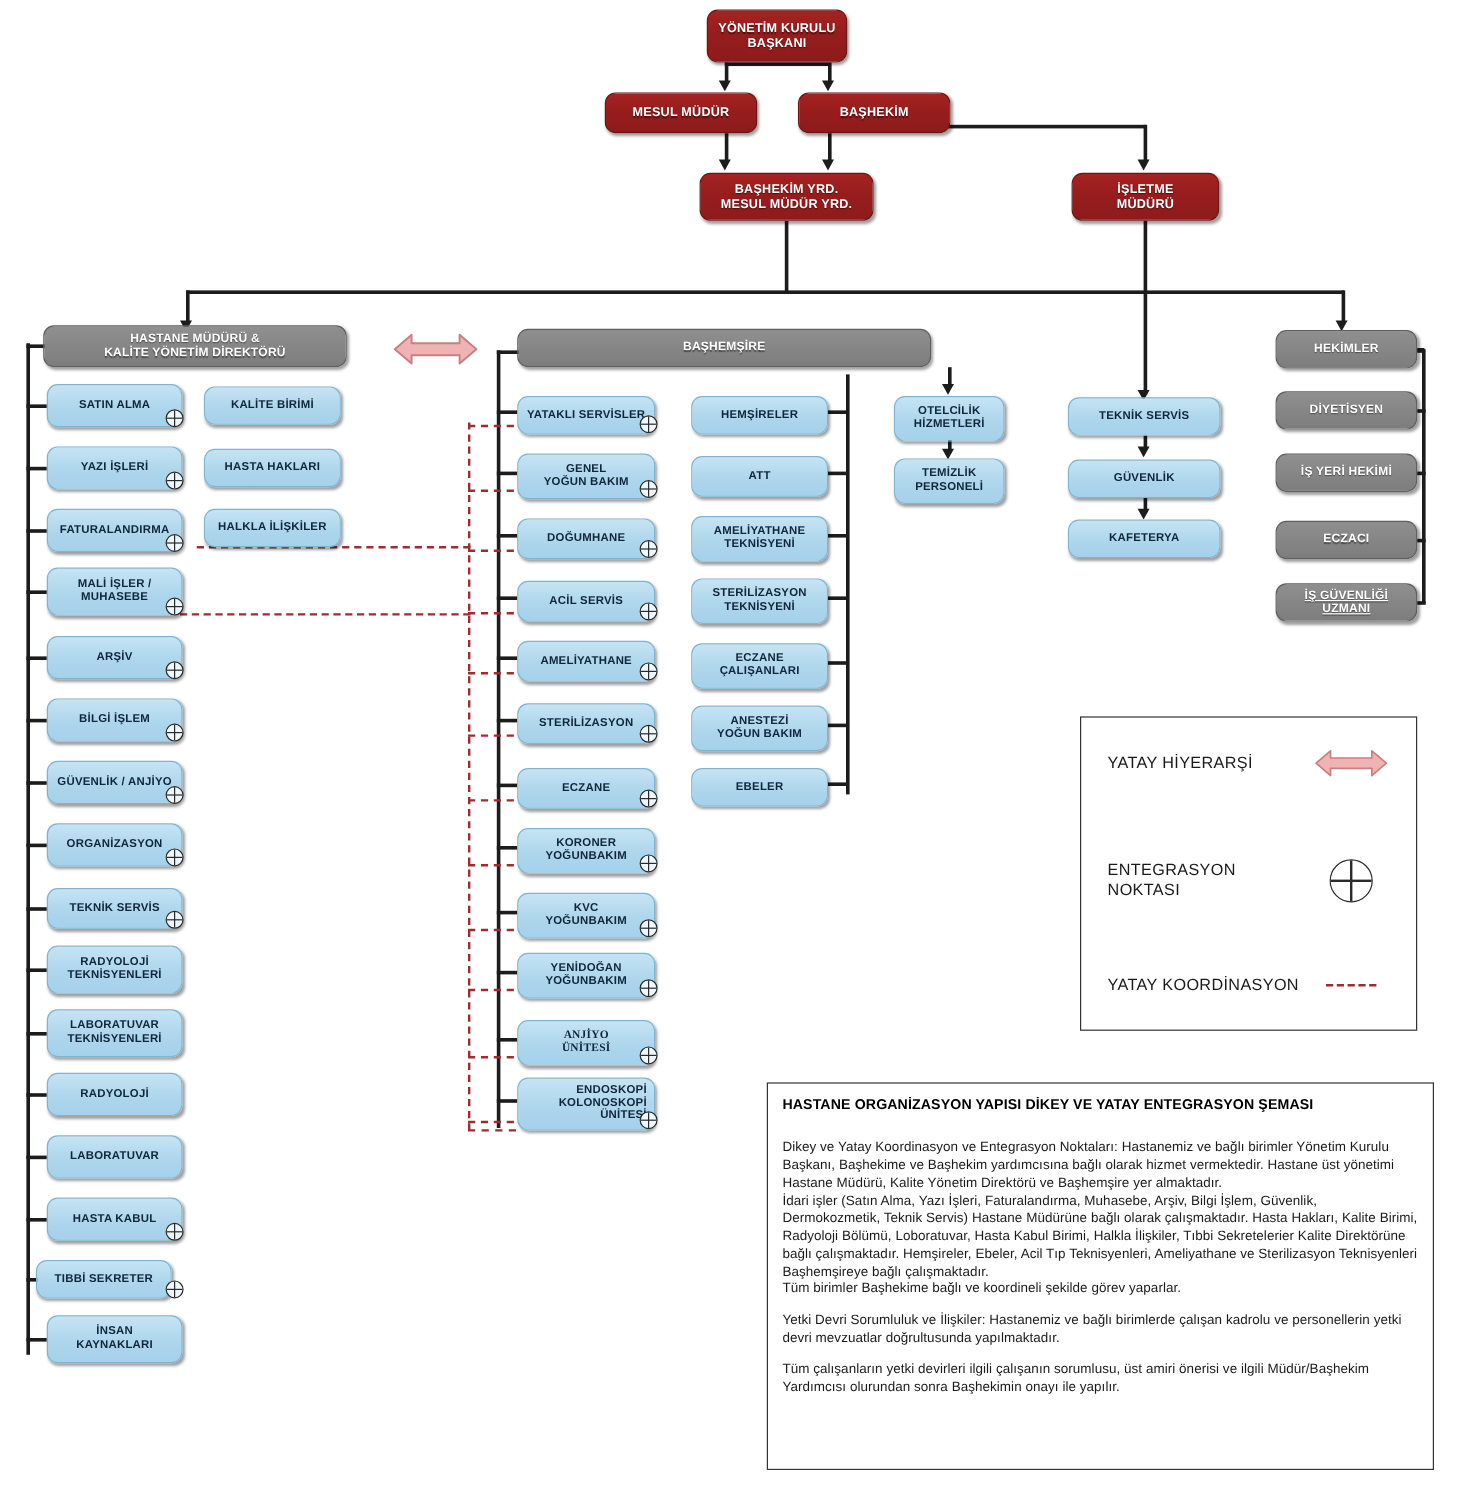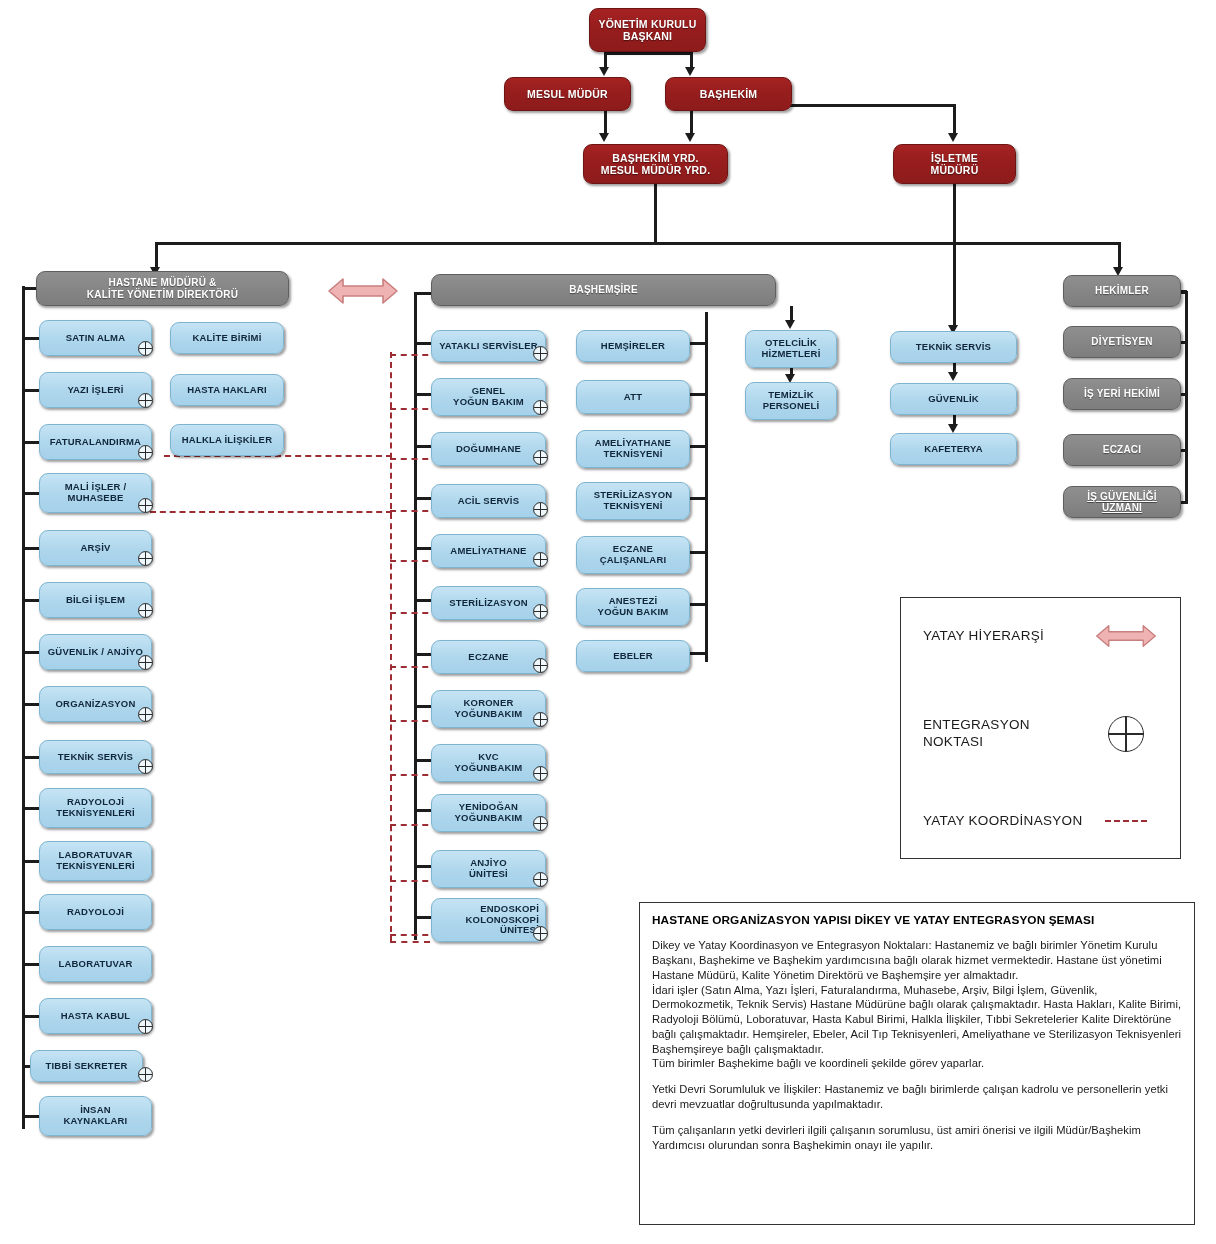--- a/index.html
+++ b/index.html
@@ -145,21 +145,21 @@
     border:1.3px solid #333;
     background:#fff;
     padding:10px 12px 12px 12px;
     z-index:6;
   }
   #desc .desc-title{
     font-size:11.8px;
     font-weight:bold;
     color:#000;
     letter-spacing:.1px;
-    margin-bottom:11px;
+    margin-bottom:22px;
     line-height:1.2;
   }
   #desc .desc-p{
     font-size:11.2px;
     color:#1a1a1a;
     line-height:1.32;
     margin:0 0 0 0;
     letter-spacing:.05px;
   }
   #desc .desc-p + .desc-p{margin-top:0;}
@@ -401,21 +401,21 @@
       <div class="dash h" style="left: 390px; top: 774px; width: 49px;"></div>
       <div class="intpt" style="left: 533px; top: 766px;"></div>
       <div class="node blue" style="left: 431px; top: 794px; width: 115px; height: 38px;">
         <span style="white-space: pre-line;">YENİDOĞAN
 YOĞUNBAKIM</span>
       </div>
       <div class="ln h" style="left: 414px; top: 809px; width: 17px;"></div>
       <div class="dash h" style="left: 390px; top: 824px; width: 49px;"></div>
       <div class="intpt" style="left: 533px; top: 816px;"></div>
       <div class="node blue" style="left: 431px; top: 850px; width: 115px; height: 38px;">
-        <span style="white-space: pre-line;">ANJİYO
+        <span style="white-space: pre-line; font-family: Liberation Serif, serif;">ANJİYO
 ÜNİTESİ</span>
       </div>
       <div class="ln h" style="left: 414px; top: 865px; width: 17px;"></div>
       <div class="dash h" style="left: 390px; top: 880px; width: 49px;"></div>
       <div class="intpt" style="left: 533px; top: 872px;"></div>
       <div class="node blue" style="left: 431px; top: 898px; width: 115px; height: 44px;">
         <span style="white-space: pre-line; text-align: right;">ENDOSKOPİ
 KOLONOSKOPİ
 ÜNİTESİ</span>
       </div>

